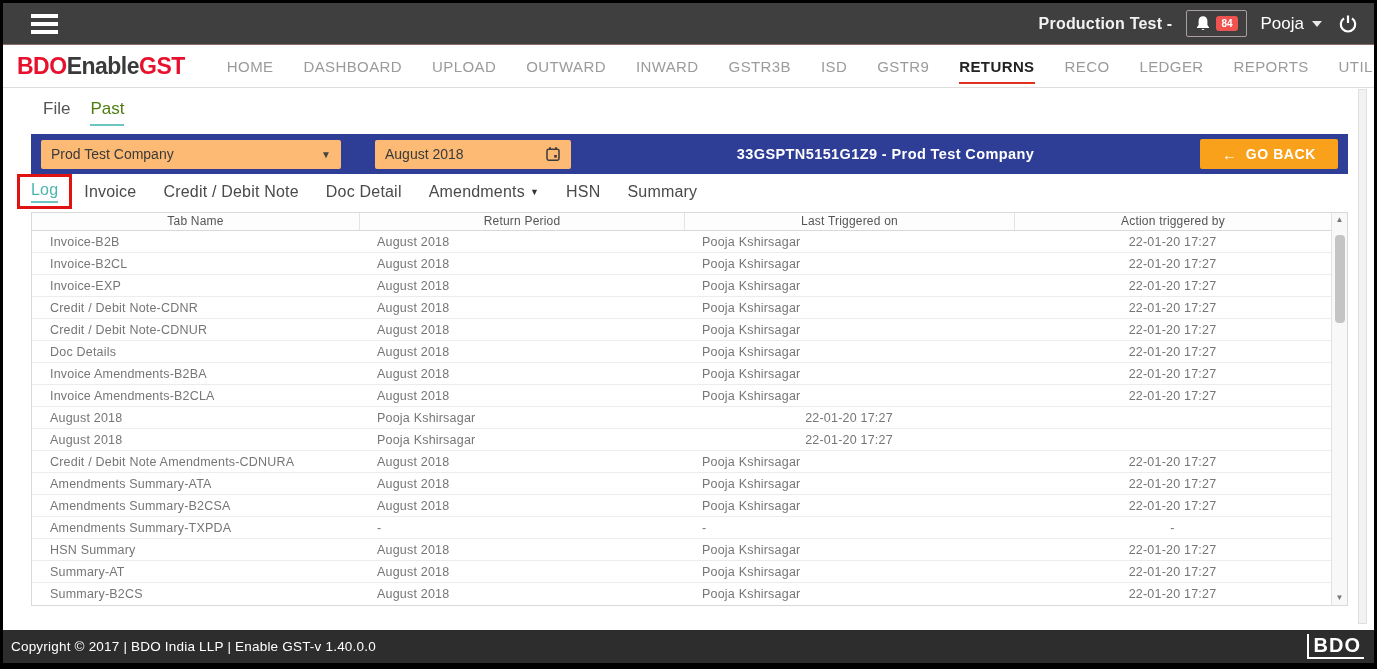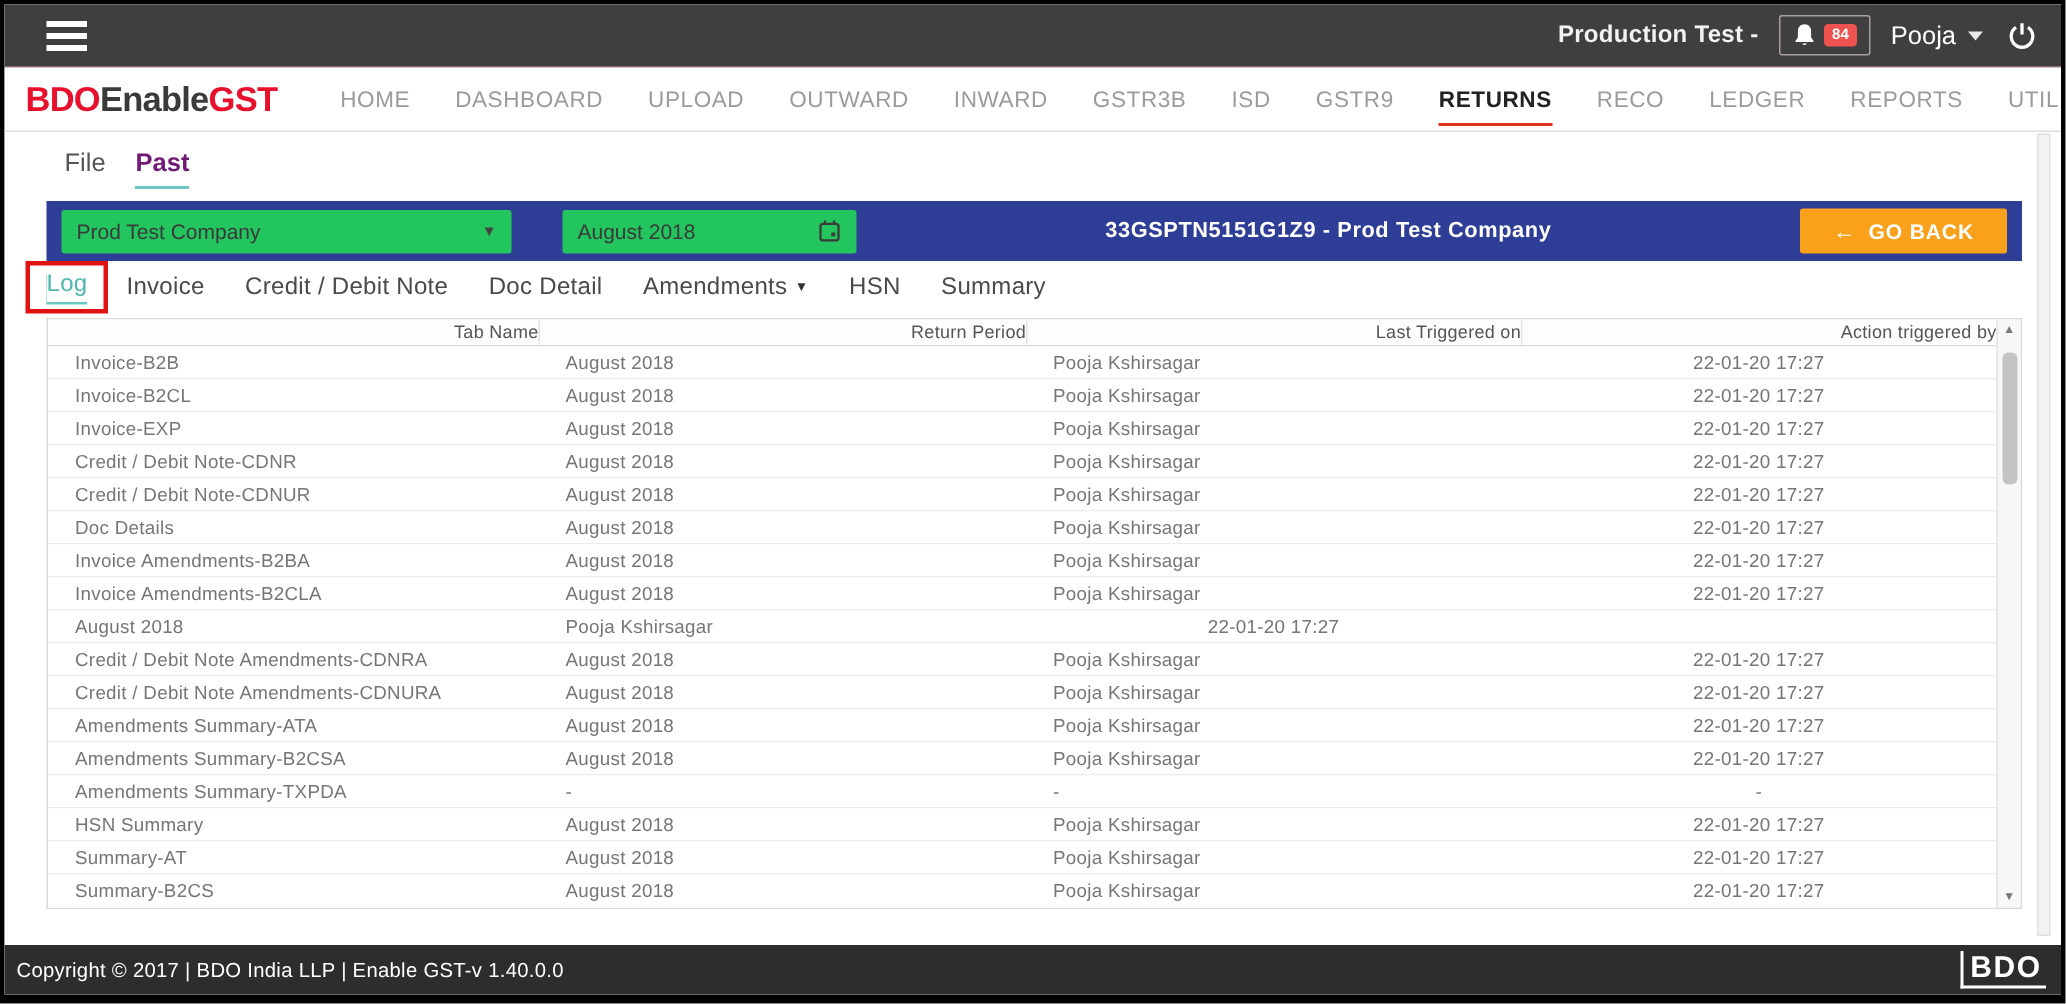--- a/index.html
+++ b/index.html
@@ -41,27 +41,27 @@
   .nav-menu { display:flex; align-items:center; gap:30px; margin-left:42px; }
   .nav-item { font-size:15px; color:#9b9b9b; letter-spacing:.4px; cursor:pointer; position:relative; white-space:nowrap; }
   .nav-item.active { color:#222; font-weight:bold; }
   .nav-item.active::after { content:""; position:absolute; left:0; right:0; bottom:-9px; height:2px; background:#e0301e; }
   .nav-caret { font-size:9px; color:#9b9b9b; margin-left:5px; vertical-align:middle; }
 
   
   .main { position:relative; height:542px; background:#fff; }
   .view-tabs { display:flex; gap:20px; padding:11px 0 8px 40px; }
   .view-tab { font-size:17px; color:#555; cursor:pointer; padding-bottom:5px; }
-  .view-tab.active { color:#701a75; box-shadow:0 2px 0 #6cc5c0;font-weight:bold; }
+  .view-tab.active { color:#4d7c0f; box-shadow:0 2px 0 #6cc5c0; }
 
   .filter-bar {
     margin:2px 26px 0 28px; height:40px; background:#2e3d96; display:flex; align-items:center; padding:0 8px;
   }
   .white-box {
-    background:#22c55e; height:29px; border-radius:2px; display:flex; align-items:center;
+    background:#fdba74; height:29px; border-radius:2px; display:flex; align-items:center;
     justify-content:space-between; padding:0 10px; font-size:14px; color:#3a3a3a; cursor:pointer;
   }
   .company-select { width:300px; margin-left:2px; }
   .date-box { width:196px; margin-left:34px; }
   .select-caret { font-size:10px; color:#444; }
   .entity-label { flex:1; text-align:center; color:#fff; font-size:14.5px; font-weight:bold; letter-spacing:.4px; }
   .go-back {
     background:#f9a11b; border:none; color:#fff; font-family:inherit; font-weight:bold; font-size:14px;
     letter-spacing:.6px; padding:7px 22px; border-radius:2px; cursor:pointer; display:flex; align-items:center; gap:8px; margin-right:2px;
   }
@@ -71,21 +71,21 @@
   .section-tab { font-size:16px; color:#4a4a4a; letter-spacing:.2px; margin-right:27px; cursor:pointer; padding-bottom:3px; white-space:nowrap; }
   .section-tab.active { color:#4db6ac; box-shadow:0 2px 0 #6cc5c0; }
   .section-tab .nav-caret { color:#333; }
   .annotation-box { border:3px solid #e01212; padding:4px 11px 7px; margin:-4px 12px 0 -14px; display:inline-block; }
   .annotation-box .section-tab { margin-right:0; }
 
   
   .table { position:relative; margin:0 26px 0 28px; border:1px solid #d9d9d9; background:#fff; }
   .thead, .tr { display:grid; grid-template-columns:327px 325px 330px 1fr; }
   .thead { height:18px; align-items:center; border-bottom:1px solid #d9d9d9; margin-right:16px; background:#fdfdfd; }
-  .th { font-size:12px; color:#555; text-align:right; letter-spacing:.2px; border-left:1px solid #e4e4e4; line-height:17px; }
+  .th { font-size:12px; color:#555; text-align:center; letter-spacing:.2px; border-left:1px solid #e4e4e4; line-height:17px; }
   .th:first-child { border-left:none; }
   .tbody { margin-right:16px; }
   .tr { height:22px; align-items:center; border-bottom:1px solid #ececec; background:#fff; cursor:default; }
   .tr:last-child { border-bottom:none; }
   .td { font-size:12.5px; color:#767676; letter-spacing:.2px; padding-left:18px; white-space:nowrap; overflow:hidden; }
   .td.last { text-align:center; padding-left:0; }
 
   .vscroll {
     position:absolute; top:0; right:0; bottom:0; width:16px; background:#f8f8f8;
     border-left:1px solid #e2e2e2; display:flex; flex-direction:column; align-items:center;
@@ -257,21 +257,20 @@
             <div class="td">August 2018</div>
             <div class="td">Pooja Kshirsagar</div>
             <div class="td last">22-01-20 17:27</div>
           </div>
           <div class="tr">
             <div class="td">August 2018</div>
             <div class="td">Pooja Kshirsagar</div>
             <div class="td last">22-01-20 17:27</div>
           </div>
           <div class="tr">
-            <div class="td">Credit / Debit Note Amendments-CDNRA</div>
             <div class="td">August 2018</div>
             <div class="td">Pooja Kshirsagar</div>
             <div class="td last">22-01-20 17:27</div>
           </div>
           <div class="tr">
             <div class="td">Credit / Debit Note Amendments-CDNURA</div>
             <div class="td">August 2018</div>
             <div class="td">Pooja Kshirsagar</div>
             <div class="td last">22-01-20 17:27</div>
           </div>

